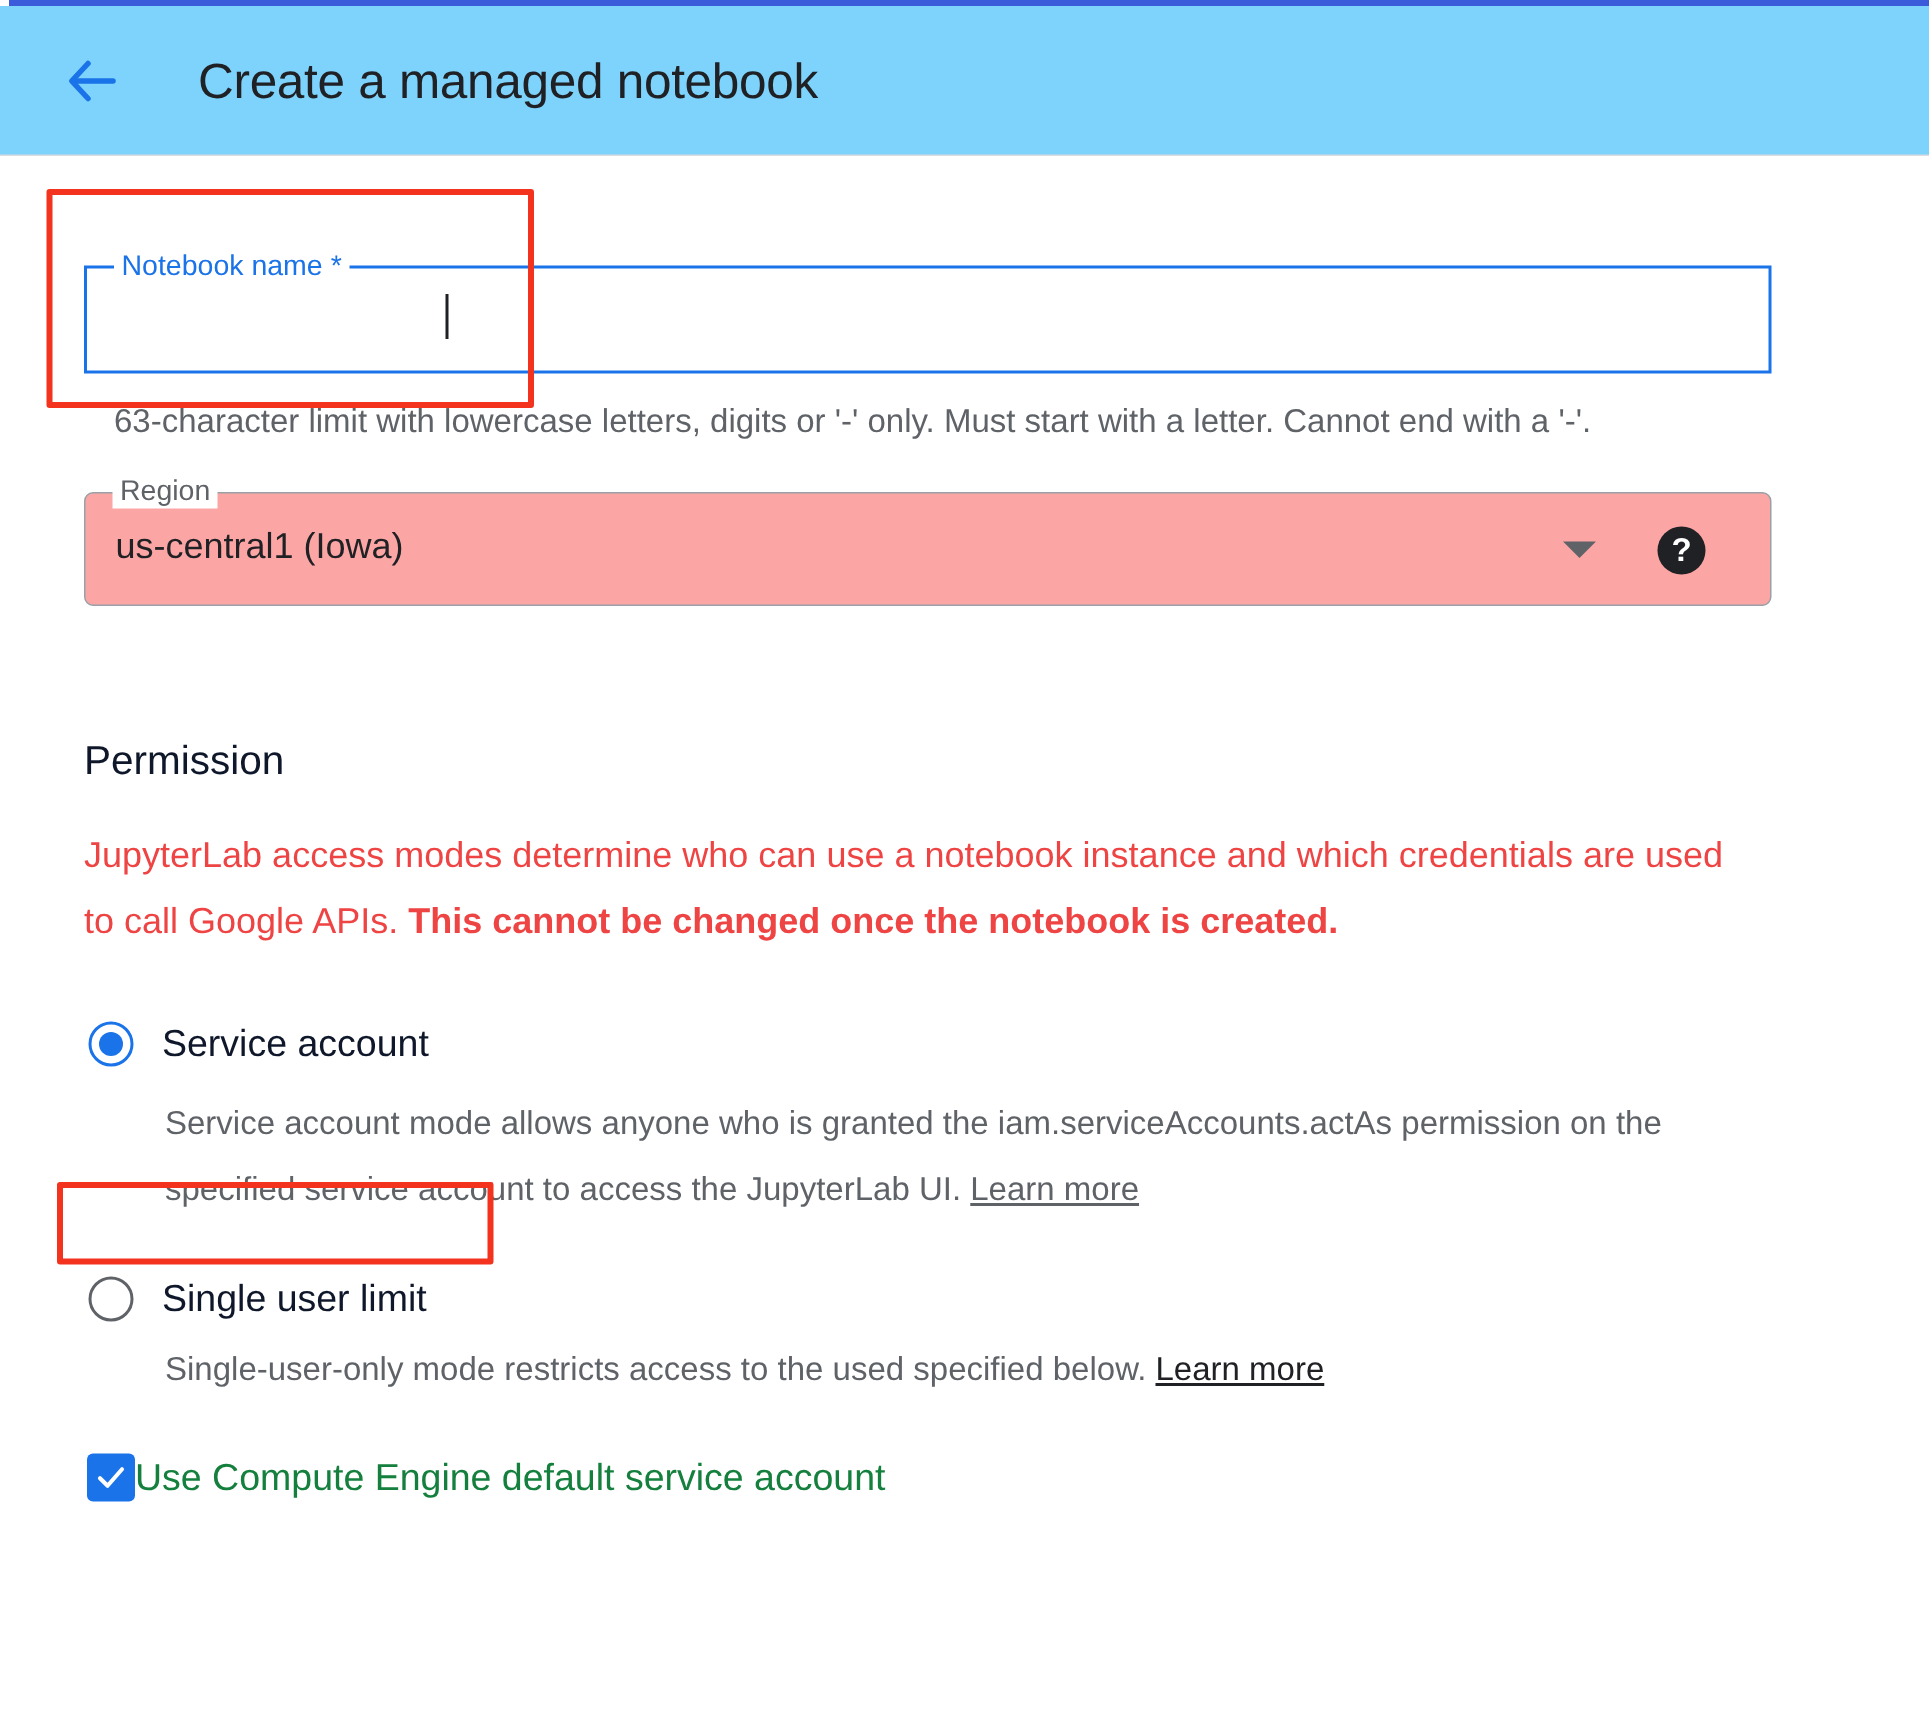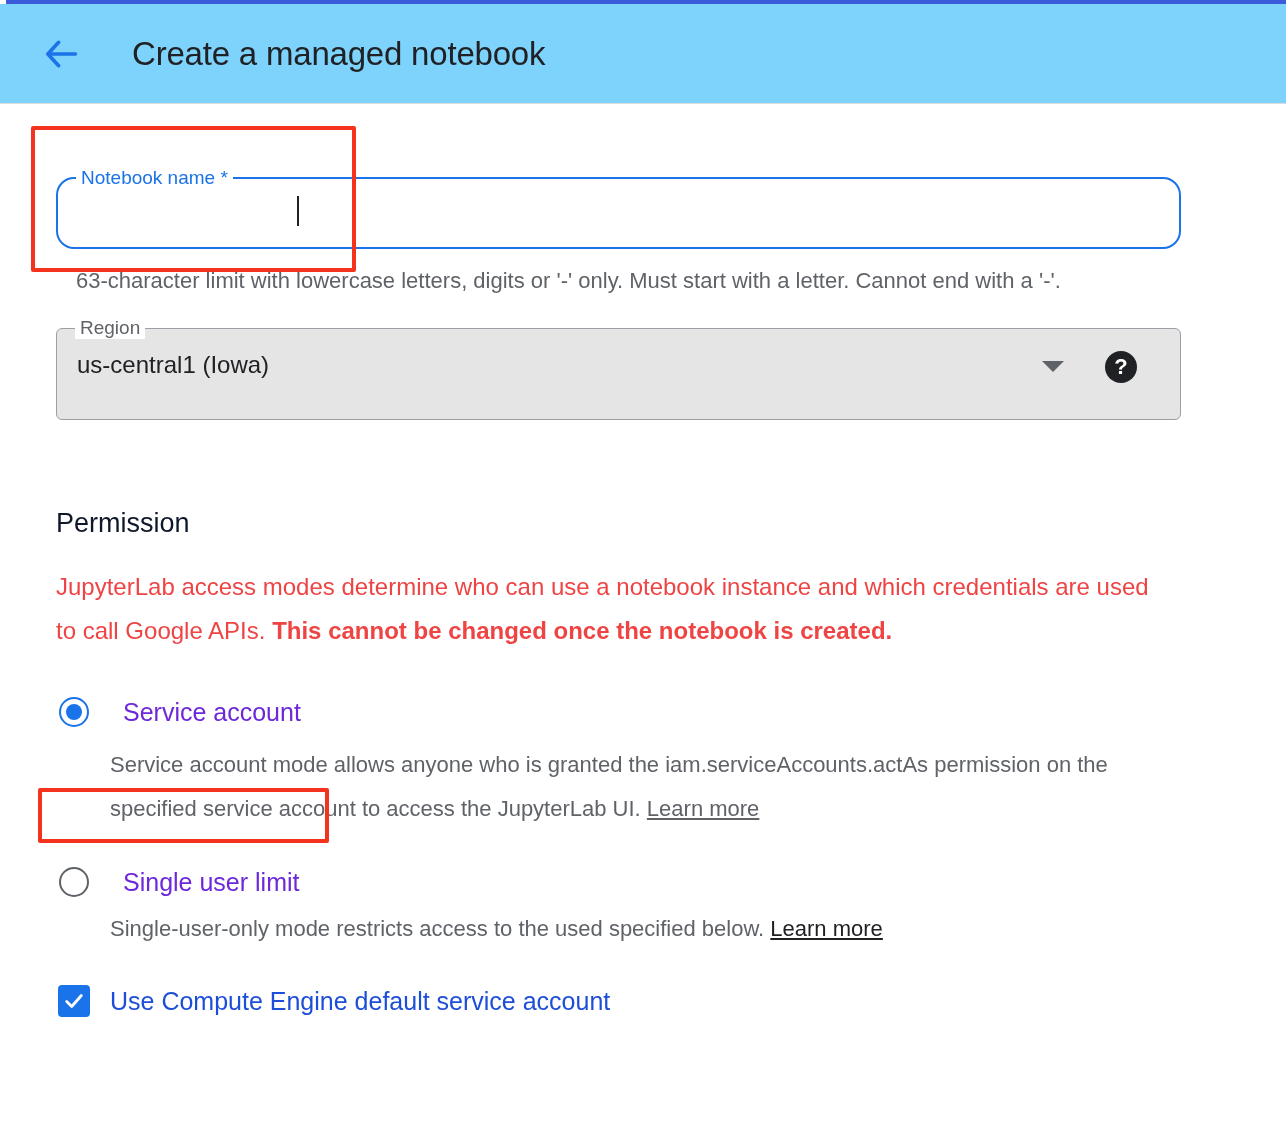--- a/index.html
+++ b/index.html
@@ -78,21 +78,21 @@
   
   .field-wrap {
     position: relative;
     margin: 72px 0 0 56px;
     width: 1125px;
   }
   .outlined-field {
     position: relative;
     height: 72px;
     border: 2px solid #1a73e8;
-    border-radius: 18px;
+    border-radius: 0;
     background: #fff;
   }
   .outlined-field .legend {
     position: absolute;
     top: -12px;
     left: 18px;
     background: #fff;
     padding: 0 5px;
     font-size: 19px;
     color: #1a73e8;
@@ -131,24 +131,24 @@
   }
 
   
   .select-wrap {
     position: relative;
     margin: 30px 0 0 56px;
     width: 1125px;
   }
   .select-box {
     position: relative;
-    height: 92px;
+    height: 76px;
     border: 1px solid #9aa0a6;
     border-radius: 6px;
-    background: #e5e5e5;
+    background: #fca5a5;
   }
   .select-box .legend {
     position: absolute;
     top: -12px;
     left: 18px;
     background: #fff;
     padding: 0 5px;
     font-size: 19px;
     color: #5f6368;
     line-height: 22px;
@@ -231,23 +231,23 @@
   .radio-outer.checked {
     border-color: #1a73e8;
   }
   .radio-inner {
     width: 16px;
     height: 16px;
     border-radius: 50%;
     background: #1a73e8;
   }
   .radio-label {
-    margin-left: 34px;
+    margin-left: 19px;
     font-size: 25px;
-    color: #6d28d9;
+    color: #0f172a;
     white-space: nowrap;
   }
   .radio-help {
     margin: 6px 0 0 110px;
     width: 1010px;
     font-size: 22px;
     line-height: 44px;
     color: #5f6368;
   }
   .radio-help a {
@@ -271,23 +271,22 @@
     background: #1a73e8;
     display: flex;
     align-items: center;
     justify-content: center;
     cursor: pointer;
     flex: none;
     margin-left: 2px;
   }
   .checkbox svg { display: block; }
   .checkbox-label {
-    margin-left: 20px;
     font-size: 25px;
-    color: #1d4ed8;
+    color: #15803d;
   }
 
   
   .annot {
     position: absolute;
     border: 4px solid #f4331f;
     pointer-events: none;
     border-radius: 2px;
   }
   #annot-name { left: 31px; top: 126px; width: 325px; height: 146px; }

